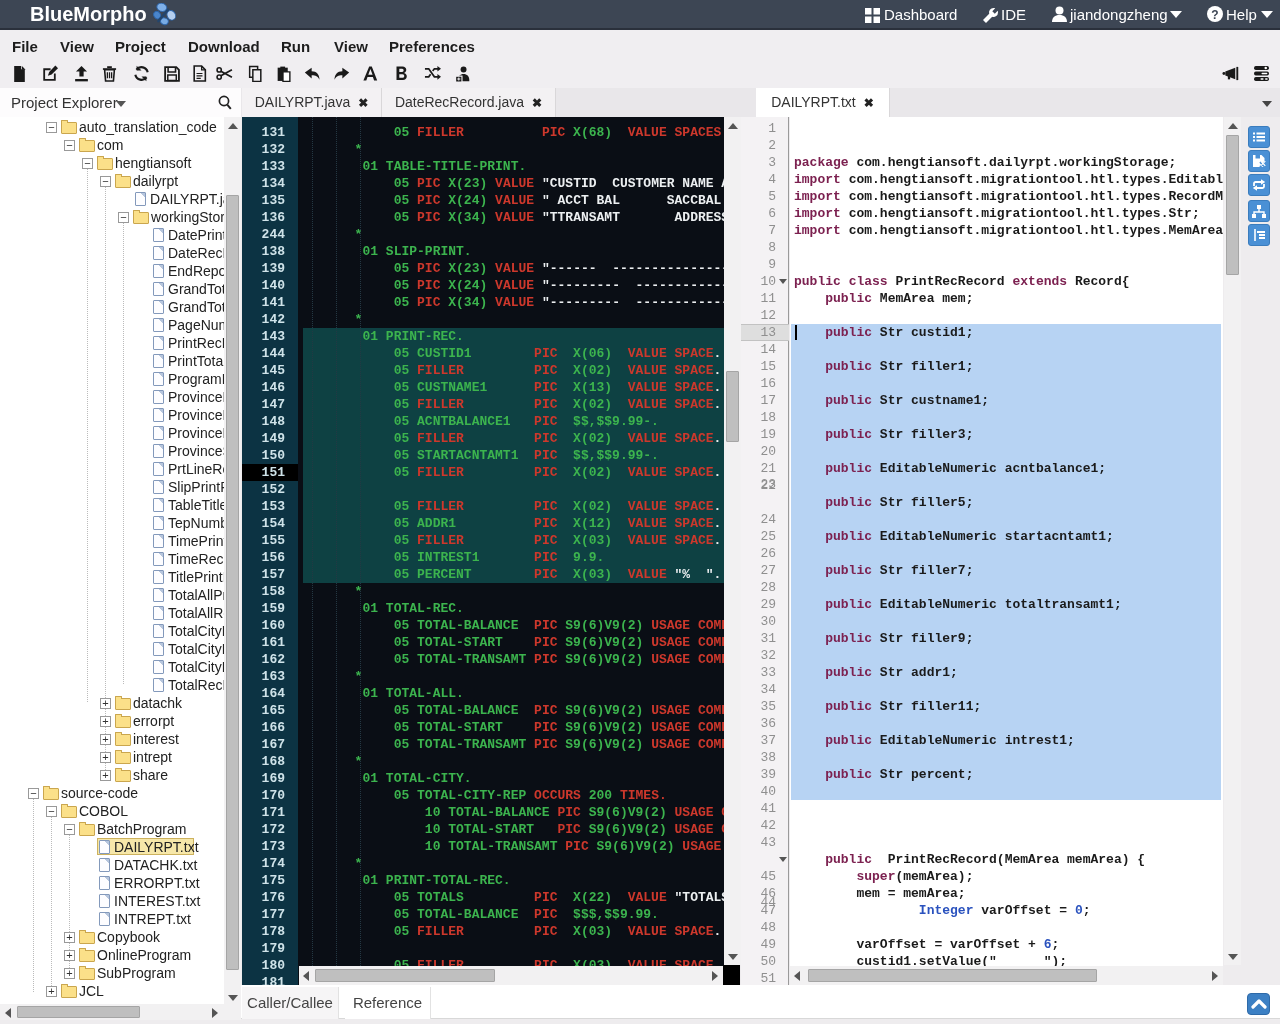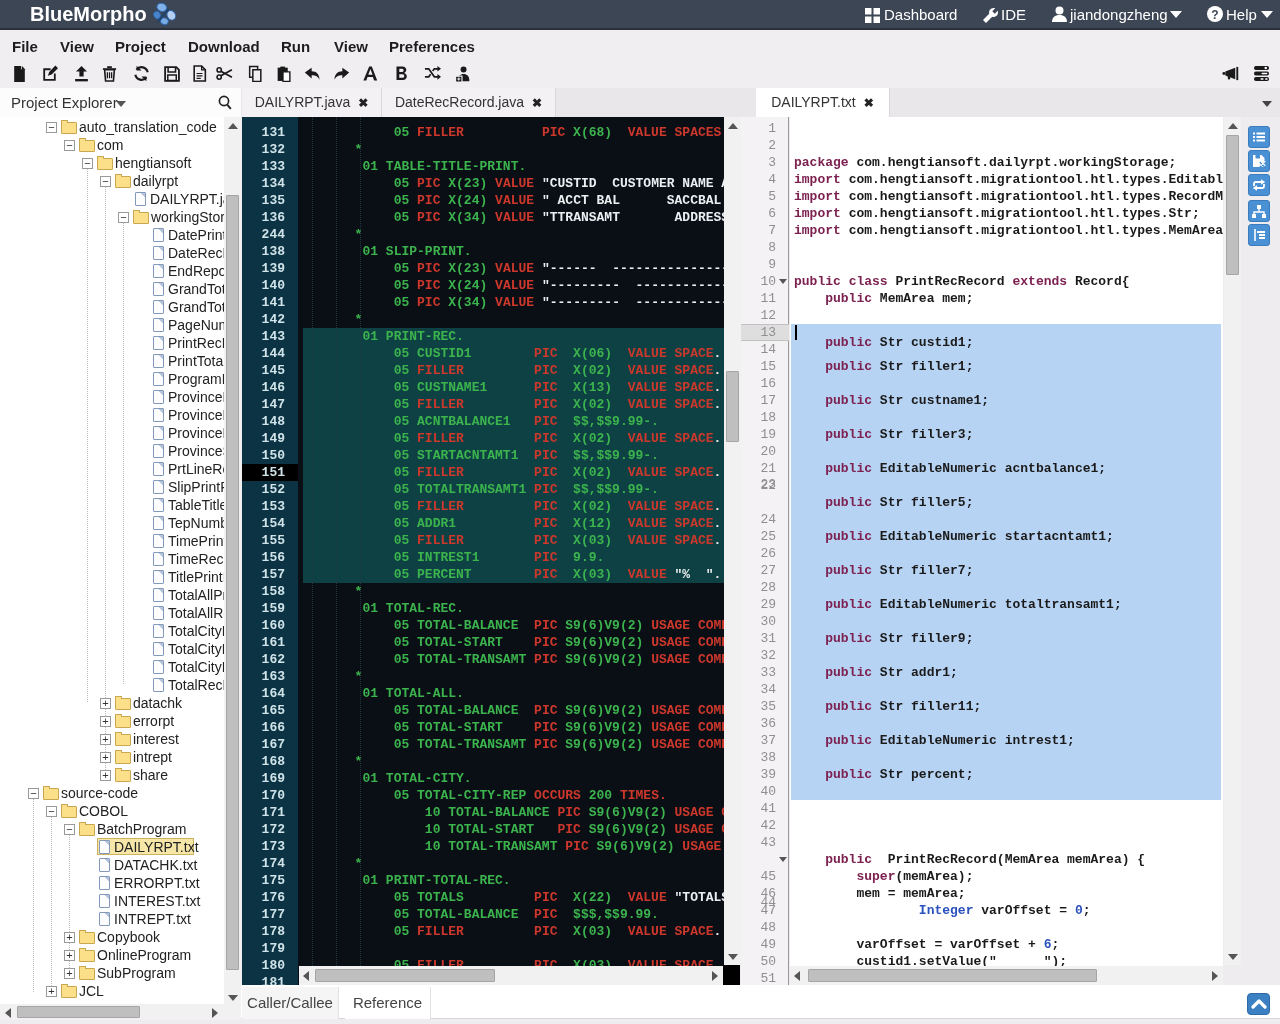--- a/index.html
+++ b/index.html
@@ -548,21 +548,20 @@
 <div class="mcl" style="top:193.5px">       <span class="cg">*</span></div>
 <div class="mcl" style="top:210.5px">        <span class="cg">01</span> <span class="cg">PRINT-REC.</span></div>
 <div class="mcl" style="top:227.5px">            <span class="cg">05</span> <span class="cg">CUSTID1</span>        <span class="cr">PIC</span>  <span class="cg">X(06)</span>  <span class="cr">VALUE</span> <span class="cr">SPACE</span><span class="cw">.</span></div>
 <div class="mcl" style="top:244.5px">            <span class="cg">05</span> <span class="cr">FILLER</span>         <span class="cr">PIC</span>  <span class="cg">X(02)</span>  <span class="cr">VALUE</span> <span class="cr">SPACE</span><span class="cw">.</span></div>
 <div class="mcl" style="top:261.5px">            <span class="cg">05</span> <span class="cg">CUSTNAME1</span>      <span class="cr">PIC</span>  <span class="cg">X(13)</span>  <span class="cr">VALUE</span> <span class="cr">SPACE</span><span class="cw">.</span></div>
 <div class="mcl" style="top:278.5px">            <span class="cg">05</span> <span class="cr">FILLER</span>         <span class="cr">PIC</span>  <span class="cg">X(02)</span>  <span class="cr">VALUE</span> <span class="cr">SPACE</span><span class="cw">.</span></div>
 <div class="mcl" style="top:295.5px">            <span class="cg">05</span> <span class="cg">ACNTBALANCE1</span>   <span class="cr">PIC</span>  <span class="cg">$$,$$9.99-.</span></div>
 <div class="mcl" style="top:312.5px">            <span class="cg">05</span> <span class="cr">FILLER</span>         <span class="cr">PIC</span>  <span class="cg">X(02)</span>  <span class="cr">VALUE</span> <span class="cr">SPACE</span><span class="cw">.</span></div>
 <div class="mcl" style="top:329.5px">            <span class="cg">05</span> <span class="cg">STARTACNTAMT1</span>  <span class="cr">PIC</span>  <span class="cg">$$,$$9.99-.</span></div>
 <div class="mcl" style="top:346.5px">            <span class="cg">05</span> <span class="cr">FILLER</span>         <span class="cr">PIC</span>  <span class="cg">X(02)</span>  <span class="cr">VALUE</span> <span class="cr">SPACE</span><span class="cw">.</span></div>
-<div class="mcl" style="top:363.5px">            <span class="cg">05</span> <span class="cg">TOTALTRANSAMT1</span> <span class="cr">PIC</span>  <span class="cg">$$,$$9.99-.</span></div>
 <div class="mcl" style="top:380.5px">            <span class="cg">05</span> <span class="cr">FILLER</span>         <span class="cr">PIC</span>  <span class="cg">X(02)</span>  <span class="cr">VALUE</span> <span class="cr">SPACE</span><span class="cw">.</span></div>
 <div class="mcl" style="top:397.5px">            <span class="cg">05</span> <span class="cg">ADDR1</span>          <span class="cr">PIC</span>  <span class="cg">X(12)</span>  <span class="cr">VALUE</span> <span class="cr">SPACE</span><span class="cw">.</span></div>
 <div class="mcl" style="top:414.5px">            <span class="cg">05</span> <span class="cr">FILLER</span>         <span class="cr">PIC</span>  <span class="cg">X(03)</span>  <span class="cr">VALUE</span> <span class="cr">SPACE</span><span class="cw">.</span></div>
 <div class="mcl" style="top:431.5px">            <span class="cg">05</span> <span class="cg">INTREST1</span>       <span class="cr">PIC</span>  <span class="cg">9.9.</span></div>
 <div class="mcl" style="top:448.5px">            <span class="cg">05</span> <span class="cg">PERCENT</span>        <span class="cr">PIC</span>  <span class="cg">X(03)</span>  <span class="cr">VALUE</span> <span class="cw">"%  ".</span></div>
 <div class="mcl" style="top:465.5px">       <span class="cg">*</span></div>
 <div class="mcl" style="top:482.5px">        <span class="cg">01</span> <span class="cg">TOTAL-REC.</span></div>
 <div class="mcl" style="top:499.5px">            <span class="cg">05</span> <span class="cg">TOTAL-BALANCE</span>  <span class="cr">PIC</span> <span class="cg">S9(6)V9(2)</span> <span class="cr">USAGE</span> <span class="cr">COMP-3.</span></div>
 <div class="mcl" style="top:516.5px">            <span class="cg">05</span> <span class="cg">TOTAL-START</span>    <span class="cr">PIC</span> <span class="cg">S9(6)V9(2)</span> <span class="cr">USAGE</span> <span class="cr">COMP-3.</span></div>
 <div class="mcl" style="top:533.5px">            <span class="cg">05</span> <span class="cg">TOTAL-TRANSAMT</span> <span class="cr">PIC</span> <span class="cg">S9(6)V9(2)</span> <span class="cr">USAGE</span> <span class="cr">COMP-3.</span></div>
@@ -654,21 +653,21 @@
 <div class="rln" style="top:853px">51</div>
   </div>
 <div id="rtext" style="position:absolute;left:790px;top:117px;width:433px;height:868px;overflow:hidden">
   <div class="rcl" style="top:37px"><span class="jp">package</span> <span class="jk">com.hengtiansoft.dailyrpt.workingStorage;</span></div>
 <div class="rcl" style="top:54px"><span class="jp">import</span> <span class="jk">com.hengtiansoft.migrationtool.htl.types.EditableNumeric;</span></div>
 <div class="rcl" style="top:71px"><span class="jp">import</span> <span class="jk">com.hengtiansoft.migrationtool.htl.types.RecordMet;</span></div>
 <div class="rcl" style="top:88px"><span class="jp">import</span> <span class="jk">com.hengtiansoft.migrationtool.htl.types.Str;</span></div>
 <div class="rcl" style="top:105px"><span class="jp">import</span> <span class="jk">com.hengtiansoft.migrationtool.htl.types.MemArea;</span></div>
 <div class="rcl" style="top:156px"><span class="jp">public</span> <span class="jp">class</span> <span class="jk">PrintRecRecord</span> <span class="jp">extends</span> <span class="jk">Record{</span></div>
 <div class="rcl" style="top:173px">    <span class="jp">public</span> <span class="jk">MemArea</span> <span class="jk">mem;</span></div>
-<div class="rcl" style="top:217px">    <span class="jp">public</span> <span class="jk">Str</span> <span class="jk">custid1;</span></div>
+<div class="rcl" style="top:207px">    <span class="jp">public</span> <span class="jk">Str</span> <span class="jk">custid1;</span></div>
 <div class="rcl" style="top:241px">    <span class="jp">public</span> <span class="jk">Str</span> <span class="jk">filler1;</span></div>
 <div class="rcl" style="top:275px">    <span class="jp">public</span> <span class="jk">Str</span> <span class="jk">custname1;</span></div>
 <div class="rcl" style="top:309px">    <span class="jp">public</span> <span class="jk">Str</span> <span class="jk">filler3;</span></div>
 <div class="rcl" style="top:343px">    <span class="jp">public</span> <span class="jk">EditableNumeric</span> <span class="jk">acntbalance1;</span></div>
 <div class="rcl" style="top:377px">    <span class="jp">public</span> <span class="jk">Str</span> <span class="jk">filler5;</span></div>
 <div class="rcl" style="top:411px">    <span class="jp">public</span> <span class="jk">EditableNumeric</span> <span class="jk">startacntamt1;</span></div>
 <div class="rcl" style="top:445px">    <span class="jp">public</span> <span class="jk">Str</span> <span class="jk">filler7;</span></div>
 <div class="rcl" style="top:479px">    <span class="jp">public</span> <span class="jk">EditableNumeric</span> <span class="jk">totaltransamt1;</span></div>
 <div class="rcl" style="top:513px">    <span class="jp">public</span> <span class="jk">Str</span> <span class="jk">filler9;</span></div>
 <div class="rcl" style="top:547px">    <span class="jp">public</span> <span class="jk">Str</span> <span class="jk">addr1;</span></div>

